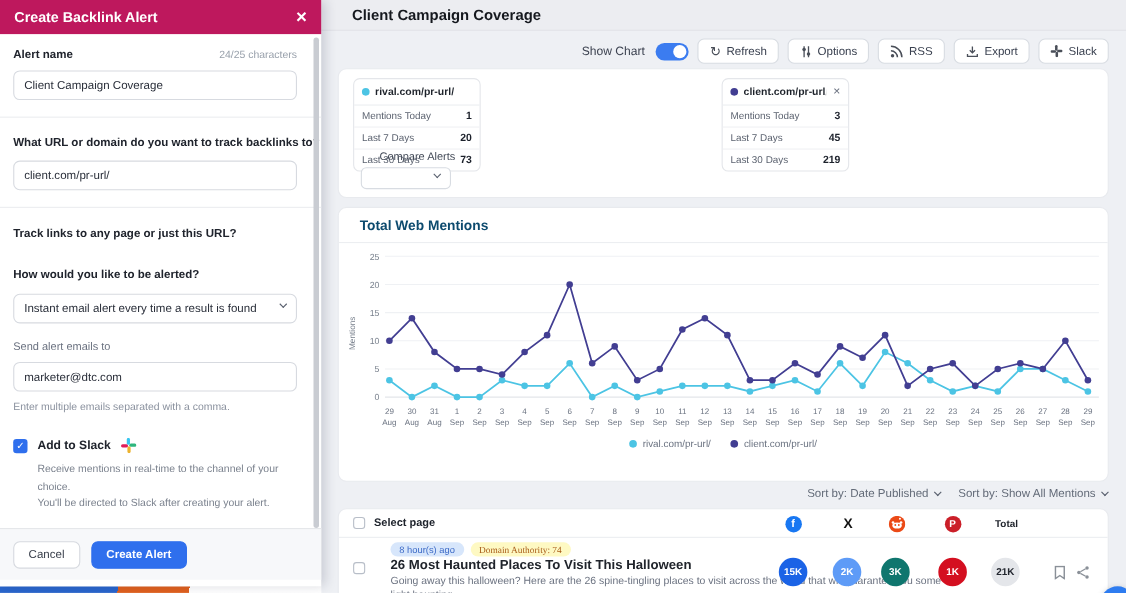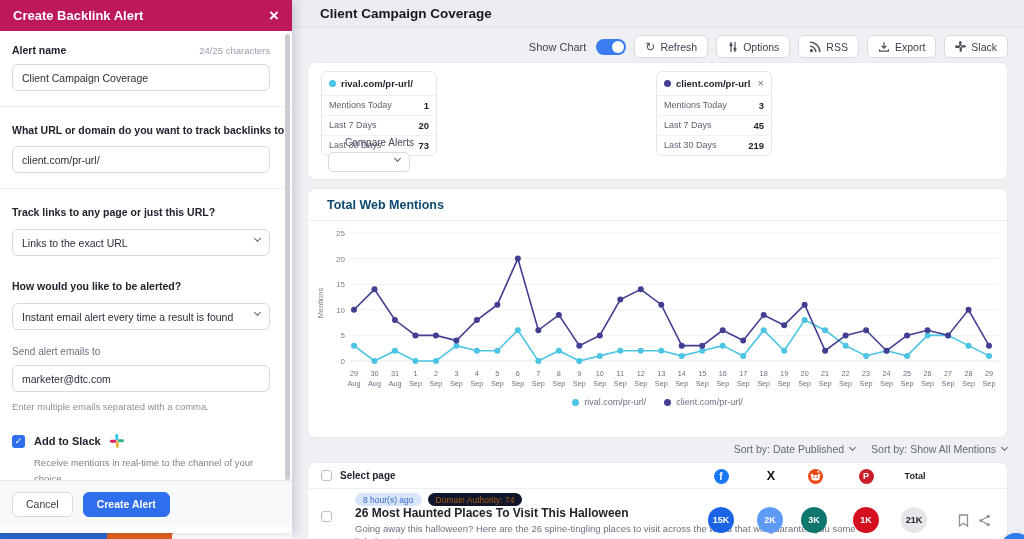--- a/index.html
+++ b/index.html
@@ -68,21 +68,21 @@
   .xx { left:455px; font-weight:800; font-size:12.5px; color:#111; }
   .rd { left:499px; }
   .pt { left:550px; } .pt .ic-circle { background:#cb1f29; font-size:9px; }
   .total-col { position:absolute; left:591px; top:8px; width:32px; text-align:center; font-size:9px; font-weight:700; color:#20242c; }
 
   .article { position:relative; height:64px; }
   .article .cbx { position:absolute; left:13px; top:22px; }
   .badges { position:absolute; left:47px; top:4px; display:flex; gap:6px; }
   .pill { font-size:8.5px; padding:1.5px 8px; border-radius:8px; white-space:nowrap; }
   .pill-age { background:#d7e6fb; color:#3b69c6; }
-  .pill-da { background:#0f172a; color:#a85b17; }
+  .pill-da { background:#fef9c3; color:#a85b17;font-family:Liberation Serif, serif; }
   .a-title { position:absolute; left:47px; top:17px; font-size:12px; font-weight:600; color:#20242b; cursor:pointer; }
   .a-desc { position:absolute; left:47px; top:33px; width:505px; font-size:9.5px; line-height:1.4; color:#6b7280; }
   .stat-c { position:absolute; top:18px; width:26px; height:26px; border-radius:50%; display:flex; align-items:center; justify-content:center; font-size:9px; font-weight:700; }
   .s1 { left:400px; } .s2 { left:449px; } .s3 { left:493px; } .s4 { left:545px; } .s5 { left:593px; }
   .rowicons { position:absolute; top:25px; left:650px; display:flex; gap:9px; align-items:center; }
   .rowicons svg { display:block; cursor:pointer; }
   .intercom { position:absolute; left:692px; top:44px; width:32px; height:32px; border-radius:50%; background:#2e7cf0; box-shadow:0 2px 6px rgba(0,0,0,.25); display:flex; align-items:center; justify-content:center; cursor:pointer; }
 
   
   .modal { position:absolute; left:0; top:0; width:292px; height:533px; background:#fff; box-shadow:3px 0 10px rgba(20,30,60,.18); z-index:5; }
@@ -458,24 +458,20 @@
         <input class="m-input" type="text" value="Client Campaign Coverage" style="">
       </div>
 
       <div class="m-sec">
         <span class="m-label">What URL or domain do you want to track backlinks to?</span>
         <input class="m-input" type="text" value="client.com/pr-url/" style="">
       </div>
 
       <div class="m-sec noline">
         <span class="m-label">Track links to any page or just this URL?</span>
-        <div class="m-select">
-          <span>Links to the exact URL</span>
-          <span class="chev sel-chev"></span>
-        </div>
 
         <div style="height:20px"></div>
         <span class="m-label">How would you like to be alerted?</span>
         <div class="m-select">
           <span>Instant email alert every time a result is found</span>
           <span class="chev sel-chev"></span>
         </div>
 
         <div class="m-small-label">Send alert emails to</div>
         <input class="m-input" type="text" value="marketer@dtc.com" style="">

